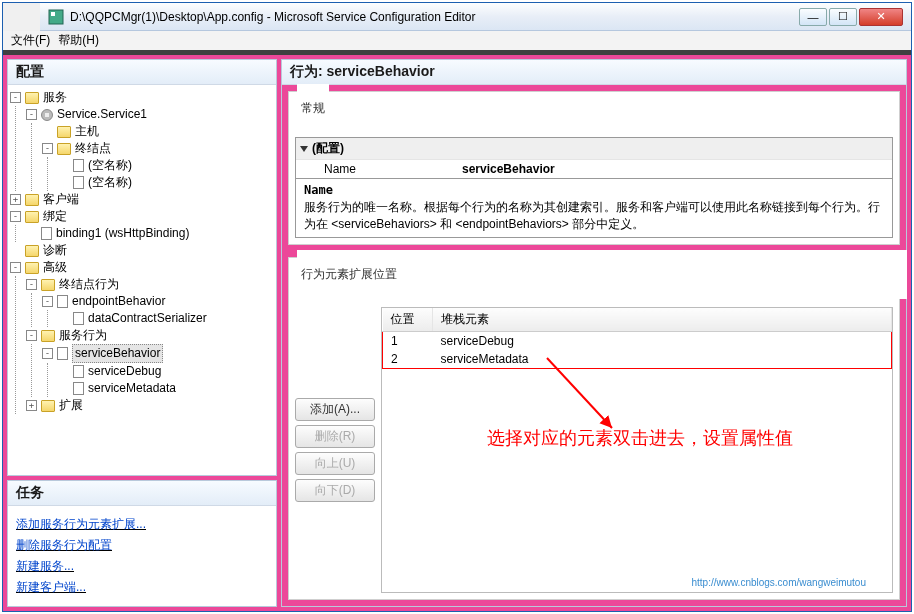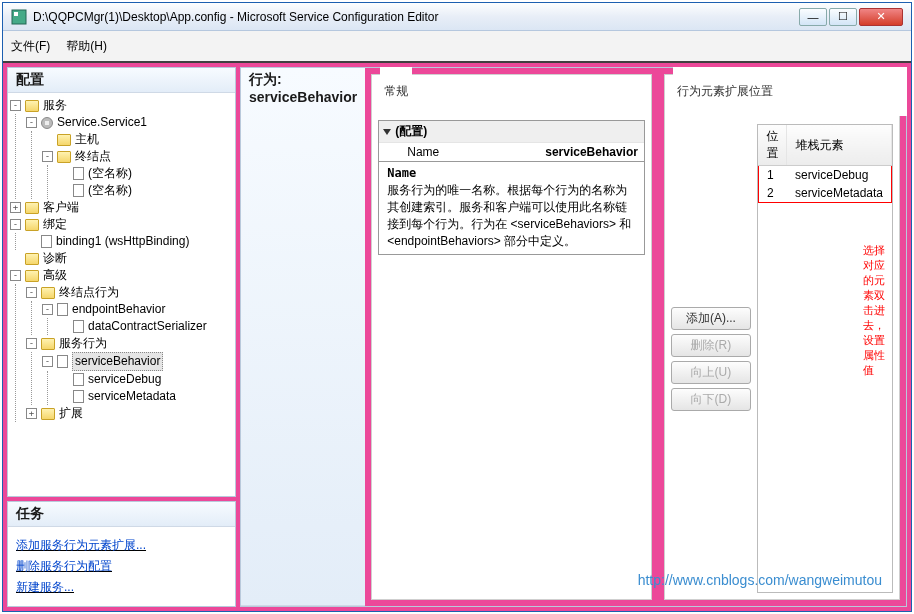--- a/index.html
+++ b/index.html
@@ -1,64 +1,64 @@
 <!DOCTYPE html>
 <html><head>
 <meta charset="utf-8">
 <style>
   * { box-sizing: border-box; font-family: "Microsoft YaHei", SimSun, Arial, sans-serif; font-size: 12px; }
   body { margin: 0; padding: 2px; background: #fff; width: 914px; }
   .window { border: 1px solid #1c5fb0; width: 910px; height: 610px; display: flex; flex-direction: column; background: #f0f0f0; }
-  .titlebar { background: linear-gradient(#fdfefe,#e8eef7,#dbe6f4); height: 28px; display: flex; align-items: center; padding: 0 8px; border-bottom: 1px solid #b5c7de; }
+  .titlebar { background: linear-gradient(#fdfefe,#e8eef7,#dbe6f4); height: 28px; display: flex; align-items: center; padding: 0 8px; border-bottom: 1px solid #b5c7de; margin-left: 37px; }
   .titlebar .icon { width: 16px; height: 16px; margin-right: 6px; }
   .titlebar .title { flex: 1; color: #000; }
   .winbtns { display: flex; gap: 2px; }
   .winbtn { width: 28px; height: 18px; border: 1px solid #8aa; background: linear-gradient(#fafdff,#d3e5f6); display: flex; align-items: center; justify-content: center; font-size: 11px; border-radius: 2px;}
   .winbtn.close { background: linear-gradient(#f08585,#d43d2a); color: #fff; border-color: #a33; width: 44px;}
-  .menubar { height: 32px; background: #f3f3f3; display: flex; align-items: center; padding: 0 8px; gap: 16px; border-bottom: 2px solid #404040;}
+  .menubar { height: 24px; background: #f3f3f3; display: flex; align-items: center; padding: 0 8px; gap: 8px; border-bottom: 5px solid #404040;}
   .menubar span { color: #000; }
   .content { flex: 1; display: flex; background: #ec4899; padding: 4px; gap: 4px; overflow: hidden; }
   .left { width: 270px; display: flex; flex-direction: column; gap: 4px; }
   .panel { border: 1px solid #b9c9db; background: #fff; }
   .panel-header { background: linear-gradient(#f7fbff,#e3edf8); padding: 3px 8px; font-weight: bold; color: #1a1a1a; border-bottom: 1px solid #cfd9e6; font-size:14px;}
   .tree { flex: 1; overflow: auto; height: 380px; padding: 4px 2px; font-family: SimSun, monospace; }
   .tnode { white-space: nowrap; line-height: 17px; display: flex; align-items: center; }
   .tog { width: 11px; height: 11px; border: 1px solid #888; display: inline-flex; align-items: center; justify-content: center; font-size: 9px; margin-right: 4px; background: #fff; color:#555; font-family: monospace;}
   .noTog { width: 15px; display: inline-block;}
   .dots { border-left: 1px dotted #999; margin-left: 5px; padding-left: 10px;}
   .ficon { width: 14px; height: 12px; display: inline-block; margin-right: 4px; position: relative;}
   .folder { background: linear-gradient(#fff2b0,#f5d66b); border: 1px solid #c9a227; border-radius: 1px;}
   .gear { width:12px;height:12px;border:1px solid #888;border-radius:50%;background:radial-gradient(circle,#eee 35%,#bbb 36%);}
   .doc { background: #fff; border: 1px solid #888; width:11px; height:13px;}
   .sel { background: #e5e5e5; border: 1px dotted #888; padding: 0 2px;}
   .tasks { padding: 6px 8px; text-decoration: underline; }
   .tasks a { display: block; color: #0044cc; text-decoration: none; margin: 4px 0; }
-  .right { flex: 1; display: flex; flex-direction: row; border: 1px solid #b9c9db;}
+  .right { flex: 1; display: flex; flex-direction: column; border: 1px solid #b9c9db;}
   .group { margin: 6px; border: 1px solid #cfcfcf; background: #fff; }
   .group-title { position: relative; top: -8px; left: 8px; background: #fff; padding: 16px 4px; display: inline-block; color: #333;}
   .propgrid { margin: -4px 6px 6px 6px; border: 1px solid #999; font-family: SimSun, monospace;}
   .propcat { background: #efefef; padding: 2px 4px; font-weight: bold;}
   .proprow { display: flex; }
   .proprow > div { padding: 2px 6px; border-top: 1px solid #e5e5e5;}
   .propname { width: 160px; background: #fff; padding-left: 28px !important;}
   .propval { flex: 1; font-weight: bold;}
   .propdesc { border-top: 1px solid #999; padding: 4px 8px; font-family: SimSun;}
   .propdesc b { display: block; margin-bottom: 2px; font-family: SimSun, monospace;}
   .lower { display: flex; flex: 1; margin: 0 6px 6px 6px; gap: 6px;}
   .btncol { width: 80px; display: flex; flex-direction: column; gap: 4px; justify-content: center;}
   .btncol button { padding: 2px 4px; border: 1px solid #aaa; background: linear-gradient(#fdfdfd,#e5e5e5); border-radius: 3px; color: #333;}
   .btncol button:disabled { color: #aaa; }
   .tablewrap { flex: 1; border: 1px solid #bbb; background: #fff; position: relative;}
   table.stack { width: 100%; border-collapse: collapse; font-family: SimSun, monospace;}
   table.stack th { text-align: left; padding: 3px 8px; background: linear-gradient(#fdfdfd,#ececec); border-bottom: 1px solid #ccc; border-right: 1px solid #e5e5e5; font-weight: normal;}
   table.stack td { padding: 2px 8px; }
   .redbox { border: 1.5px solid #f00; }
   .arrow { position: absolute; left: 160px; top: 45px; }
-  .annot { position: absolute; left: 105px; top: 118px; color: #f00; font-size: 11px; font-family: SimSun;}
-  .watermark { position: absolute; right: 10px; bottom: 4px; color: #3a8dd0; font-size: 14px; font-family: Arial;}
+  .annot { position: absolute; left: 105px; top: 118px; color: #f00; font-size: 18px; font-family: SimSun;}
+  .watermark { position: absolute; right: 26px; bottom: 4px; color: #3a8dd0; font-size: 10px; font-family: Arial;}
   .tri { display:inline-block; width:0;height:0;border-left:4px solid transparent;border-right:4px solid transparent;border-top:6px solid #333;margin-right:4px; vertical-align:middle;}
 </style>
 </head>
 <body>
 
 <div class="window">
 
   <div class="titlebar">
     <span class="icon">
       <svg width="16" height="16">
@@ -200,20 +200,21 @@
           </div>
         </div>
       </div>
 
       <div class="panel">
         <div class="panel-header">任务</div>
         <div class="tasks">
           <a href="#">添加服务行为元素扩展...</a>
           <a href="#">删除服务行为配置</a>
           <a href="#">新建服务...</a>
+          <a href="#">新建客户端...</a>
         </div>
       </div>
     </div>
 
     <div class="right">
       <div class="panel-header" style="font-size:14px;">行为: serviceBehavior</div>
 
       <div class="group">
         <span class="group-title">常规</span>
         <div class="propgrid">

